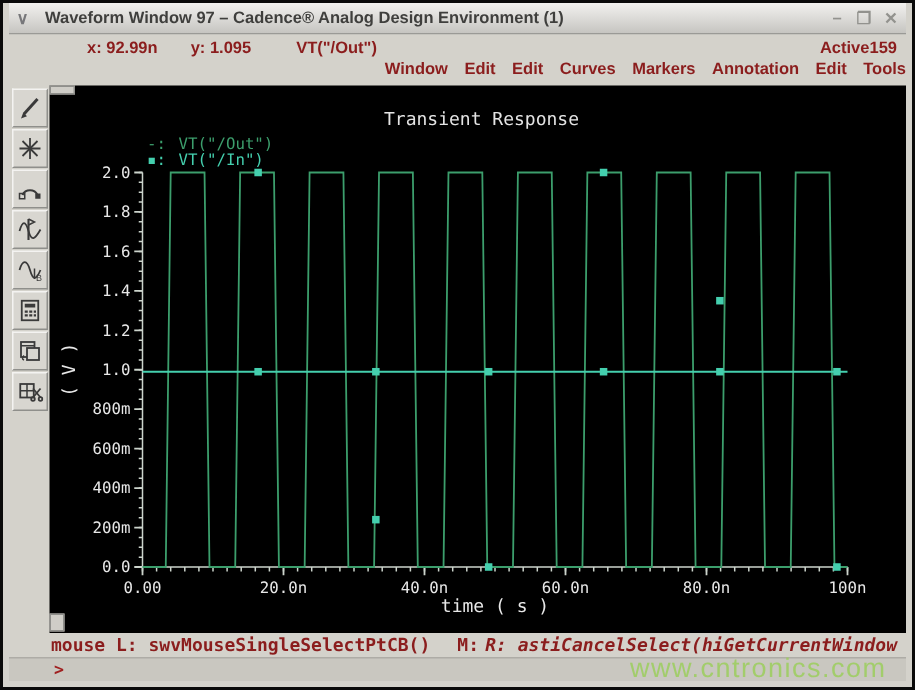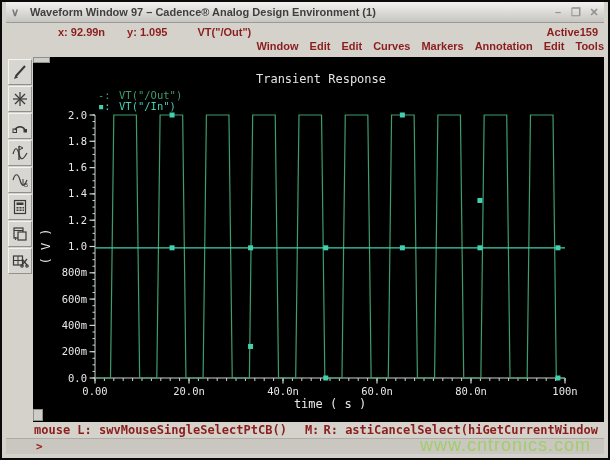--- a/index.html
+++ b/index.html
@@ -51,21 +51,21 @@
   .scroll-stub-bottom{position:absolute;left:0;bottom:1px;width:10px;height:12px;background:#cfcdc7;border:1px solid #8f8f8b;}
   .tick{font-family:"DejaVu Sans Mono",monospace;font-size:10.5px;}
   .ptitle{font-family:"DejaVu Sans Mono",monospace;font-size:12px;}
   
   .status-row{
     height:16px;display:flex;align-items:center;
     font-family:"DejaVu Sans Mono",monospace;font-size:12px;font-weight:bold;color:#8b1d1d;
     background:#d4d2cb;padding:0 6px 0 28px;
   }
   .status-mid{margin-left:18px;}
-  .status-right{margin-left:auto;}
+  .status-right{margin-left:auto;font-style:italic;}
   .cmd-row{
     height:16px;display:flex;align-items:center;
     background:#c9c7c0;border-top:1px solid #aeaca6;
     font-family:"DejaVu Sans Mono",monospace;font-size:11px;font-weight:bold;color:#a02020;
     padding-left:30px;
   }
   .watermark{
     position:absolute;right:17px;bottom:2px;
     font-size:18px;letter-spacing:1px;
     color:rgba(158,205,100,0.92);

